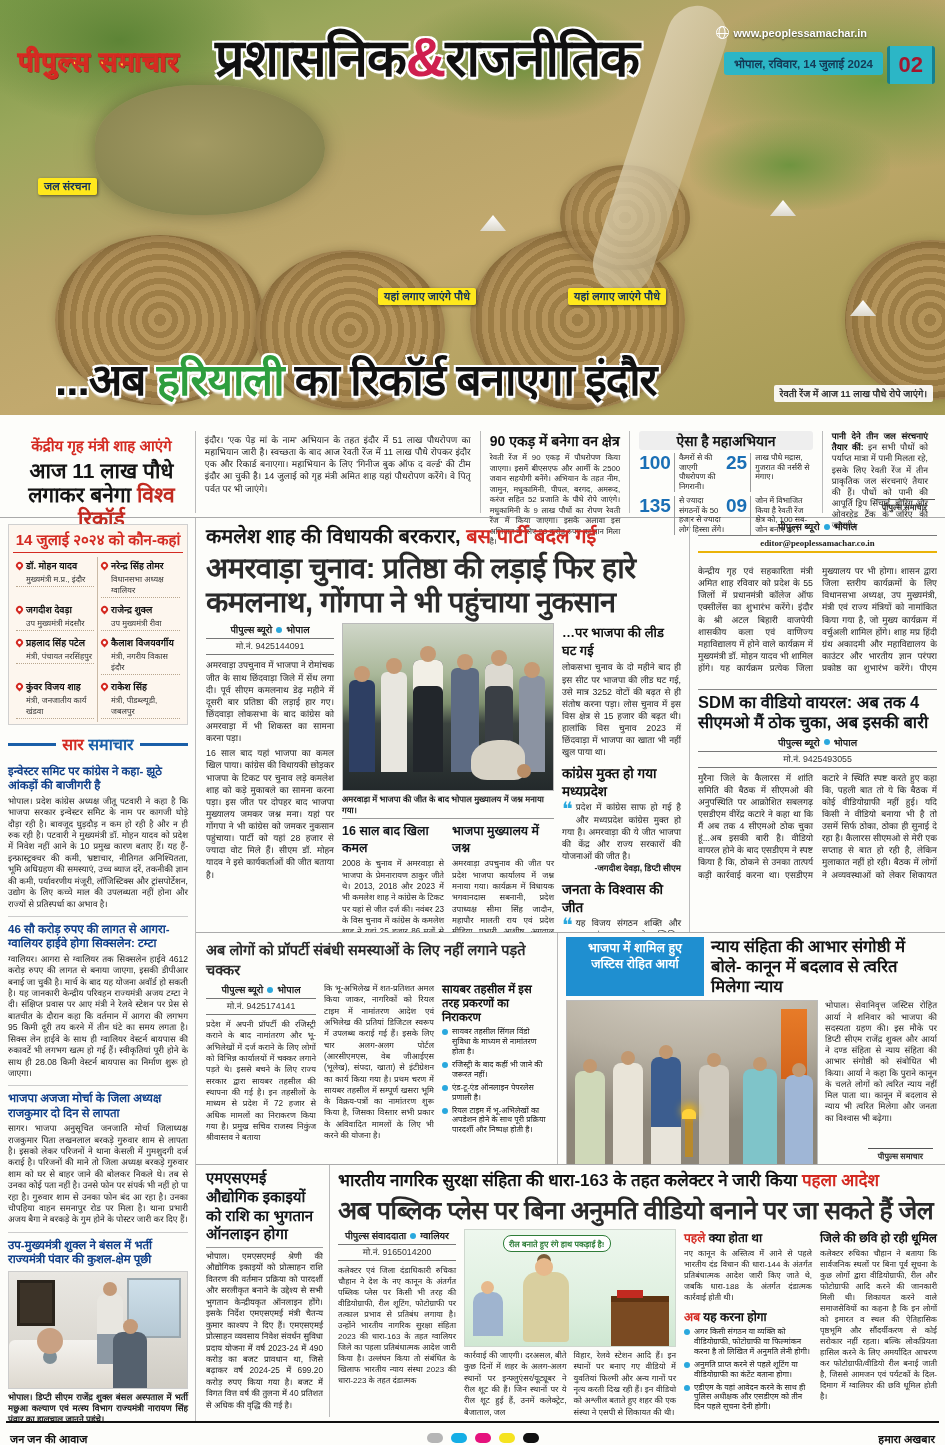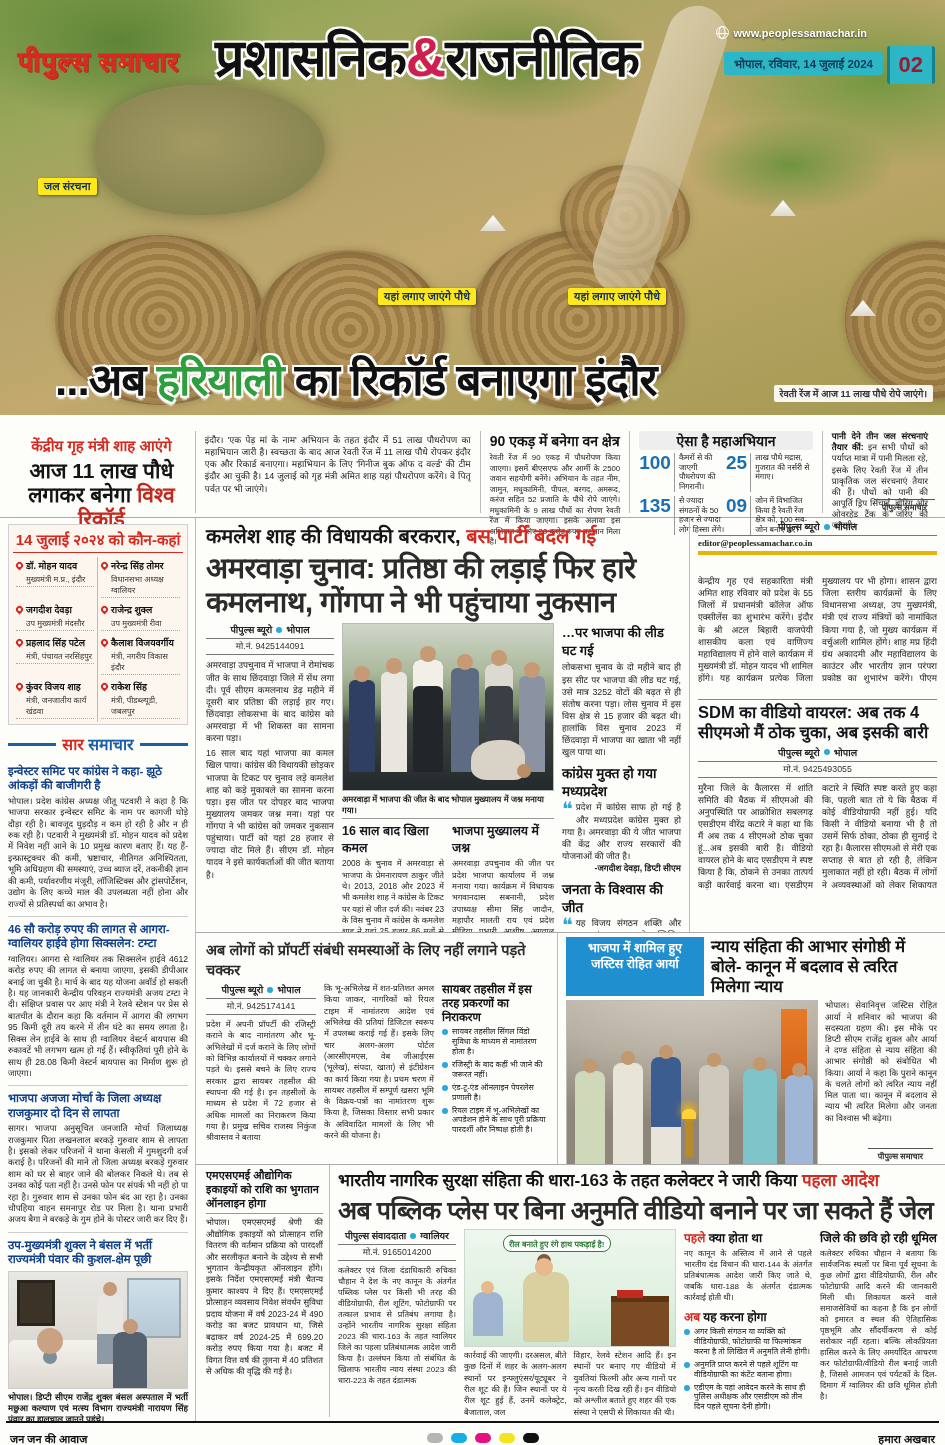--- a/index.html
+++ b/index.html
@@ -147,21 +147,21 @@
   .subbox .m-body { font-size:8.2px; }
   .m-colC { flex:1; }
   .c-title { font-size:13px; font-weight:bold; color:#111; margin-bottom:2px; }
   .quote-t { font-size:13.5px; font-weight:bold; color:#111; margin:6px 0 1px; }
   .qmark { color:#2aa8dd; font-size:20px; float:left; line-height:.8; margin-right:3px; font-family:"DejaVu Serif",serif; }
   .q-attr { font-size:8.6px; font-weight:bold; color:#222; text-align:right; }
 
   
   .art-right { width:255px; padding:2px 8px 0; overflow:hidden; }
   .pm-head { font-size:17.5px; font-weight:bold; color:#13161a; line-height:1.2; margin-bottom:4px; }
-  .pm-mail { font-size:8.8px; font-weight:bold; color:#222; text-align:left; border-bottom:4px solid #eab308; padding:2px 0 3px; margin-bottom:20px; font-family:"Liberation Serif","DejaVu Serif",serif; }
+  .pm-mail { font-size:8.8px; font-weight:bold; color:#222; text-align:center; border-bottom:2px solid #eab308; padding:2px 0 3px; margin-bottom:12px; font-family:"Liberation Serif","DejaVu Serif",serif; }
   .two-col { column-count:2; column-gap:9px; column-rule:none; }
   .sdm { border-top:1.5px solid #888; margin-top:6px; padding-top:3px; }
   .sdm-head { font-size:16.5px; font-weight:bold; color:#13161a; line-height:1.2; margin-bottom:3px; }
 
   
   .row2 { display:flex; height:232px; border-bottom:1.5px solid #aaa; }
   .cyber { width:362px; border-right:1px solid #bbb; padding:4px 8px 0 10px; overflow:hidden; }
   .cyber-h { font-size:21px; font-weight:bold; color:#141414; line-height:1.1; }
   .cyber-sh { font-size:14.5px; font-weight:bold; color:#2b2b2b; margin:2px 0 4px; }
   .cy-cols { display:flex; gap:8px; }
@@ -187,21 +187,21 @@
   .j3 { left:84px; width:30px; height:110px; background:#3c5d8f; box-shadow:inset 0 -40px 0 #e8e4da; }
   .j4 { left:132px; width:30px; height:102px; background:#cfc9bd; }
   .j5 { left:176px; width:34px; height:98px; background:#7fc4c9; }
   .j6 { left:218px; width:28px; height:92px; background:#9fb6d6; }
   .jus-body { font-size:8.5px; line-height:1.32; text-align:justify; color:#1e1e1e; }
   .jus-tag { position:absolute; right:12px; bottom:2px; font-size:8px; font-weight:bold; color:#333; border-top:1px solid #555; padding:1px 10px; }
 
   
   .row3 { display:flex; height:252px; }
   .msme { width:134px; border-right:1px solid #bbb; padding:4px 6px 0 10px; overflow:hidden; }
-  .msme-h { font-size:11px; font-weight:bold; color:#13161a; line-height:1.25; border-bottom:1px solid #999; padding-bottom:3px; margin-bottom:3px; }
+  .msme-h { font-size:15px; font-weight:bold; color:#13161a; line-height:1.25; border-bottom:1px solid #999; padding-bottom:3px; margin-bottom:3px; }
   .order { flex:1; padding:3px 8px 0; overflow:hidden; }
   .ord-kicker { font-size:17px; font-weight:bold; color:#151515; }
   .ord-kicker .red { color:#d42a22; }
   .ord-head { font-size:25px; font-weight:bold; color:#2b2b2b; letter-spacing:-.5px; margin:1px 0 3px; }
   .ord-cols { display:flex; gap:8px; }
   .ord-c1 { width:118px; flex:none; }
   .ord-c2 { width:212px; flex:none; }
   .cartoon { width:100%; height:118px; position:relative; overflow:hidden; border:1px solid #cfd8cf;
     background:linear-gradient(#eef7ee 0%, #dff0e0 60%, #cfe7d2 100%); }
   .bubble { position:absolute; left:38px; top:5px; background:#fff; border:1px solid #2f7d39; color:#2f7d39; font-size:8px; font-weight:bold; padding:2px 5px; border-radius:8px; }

